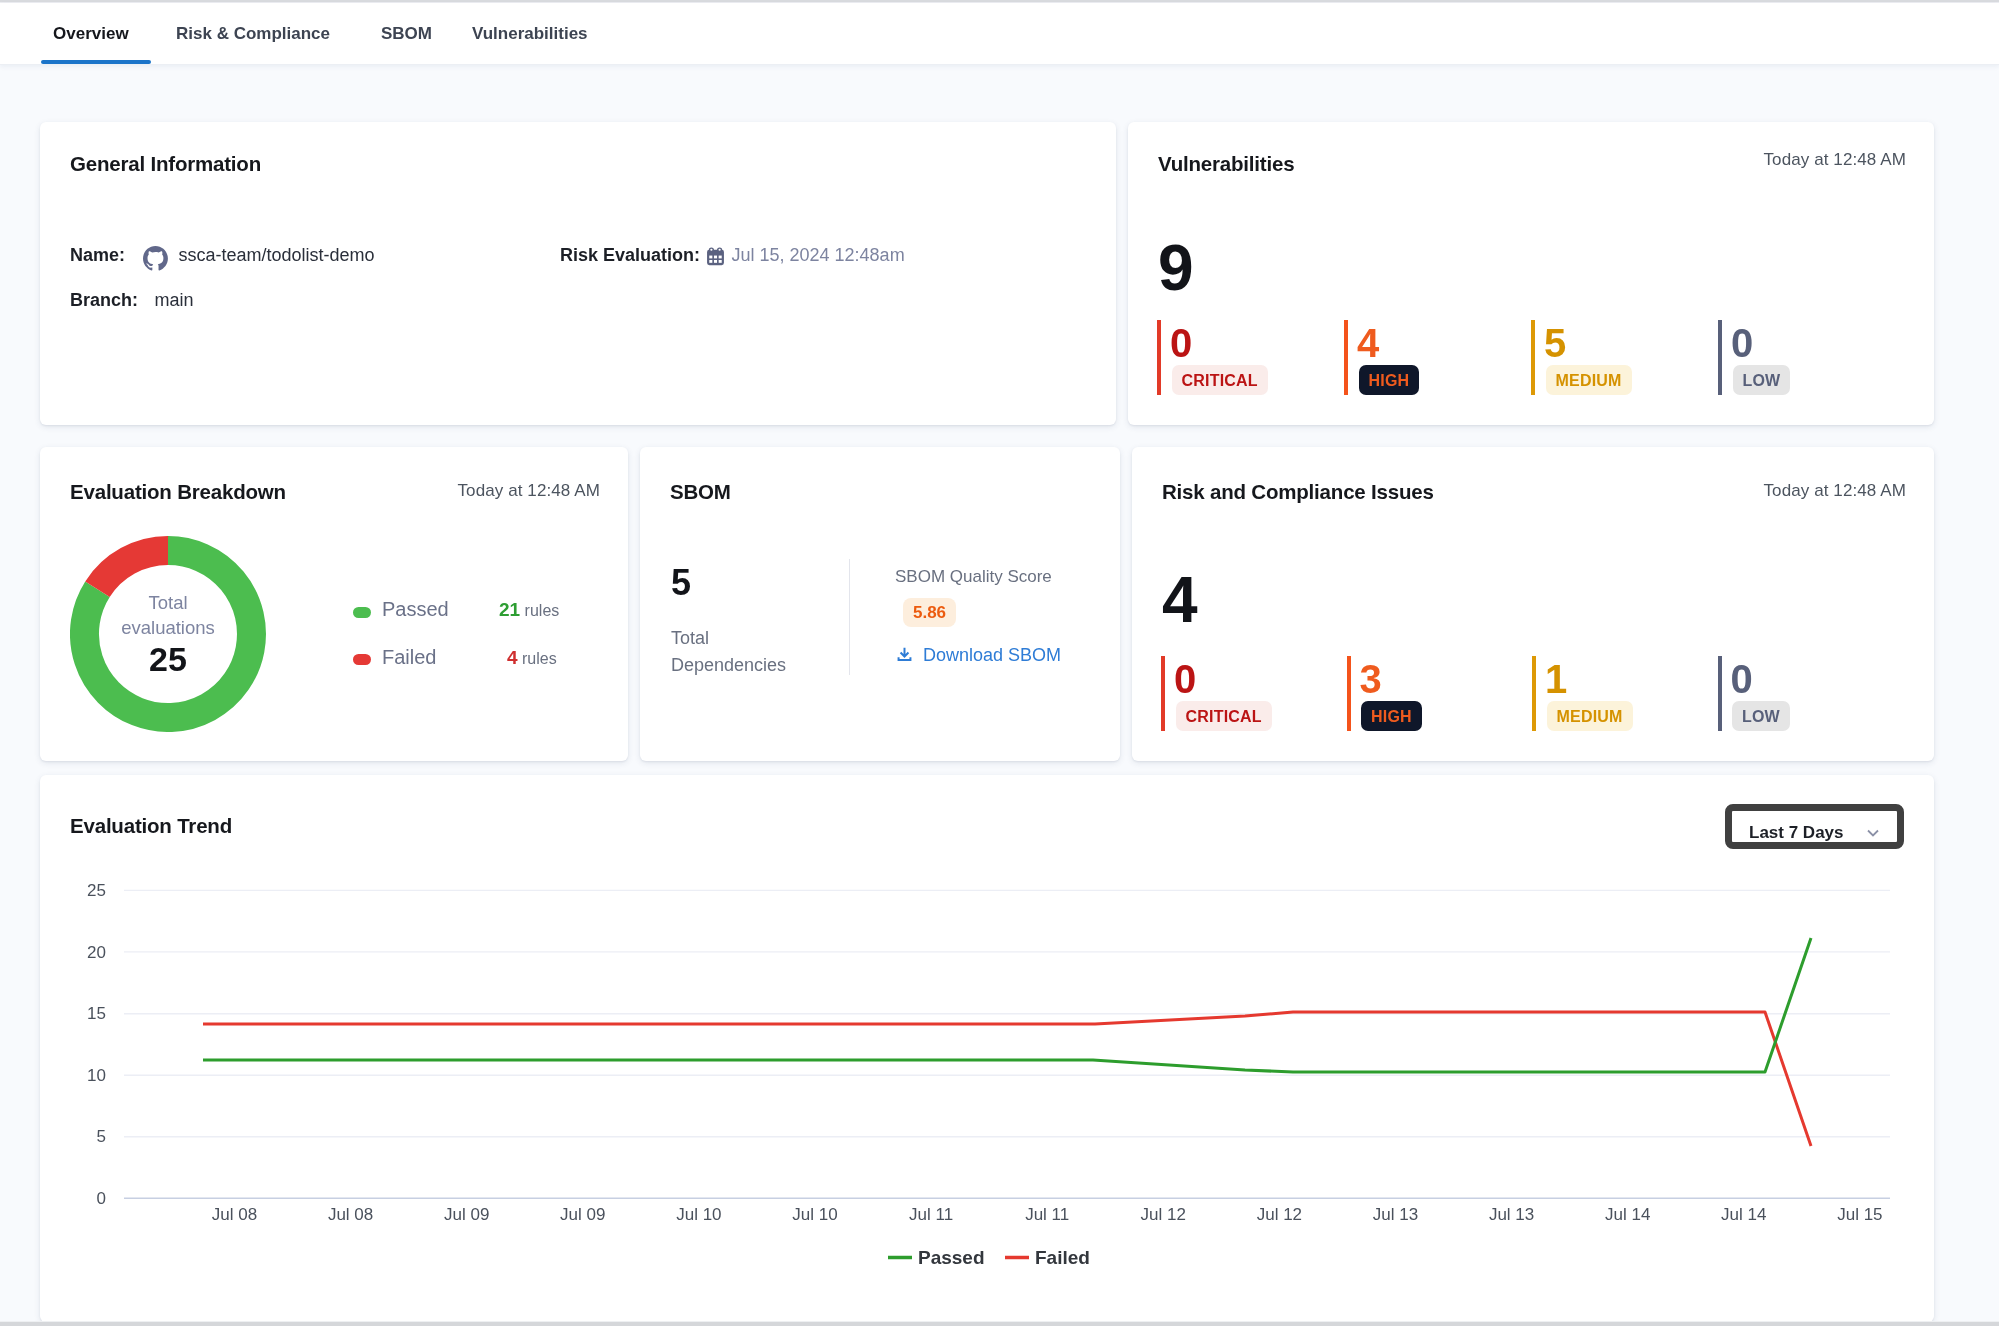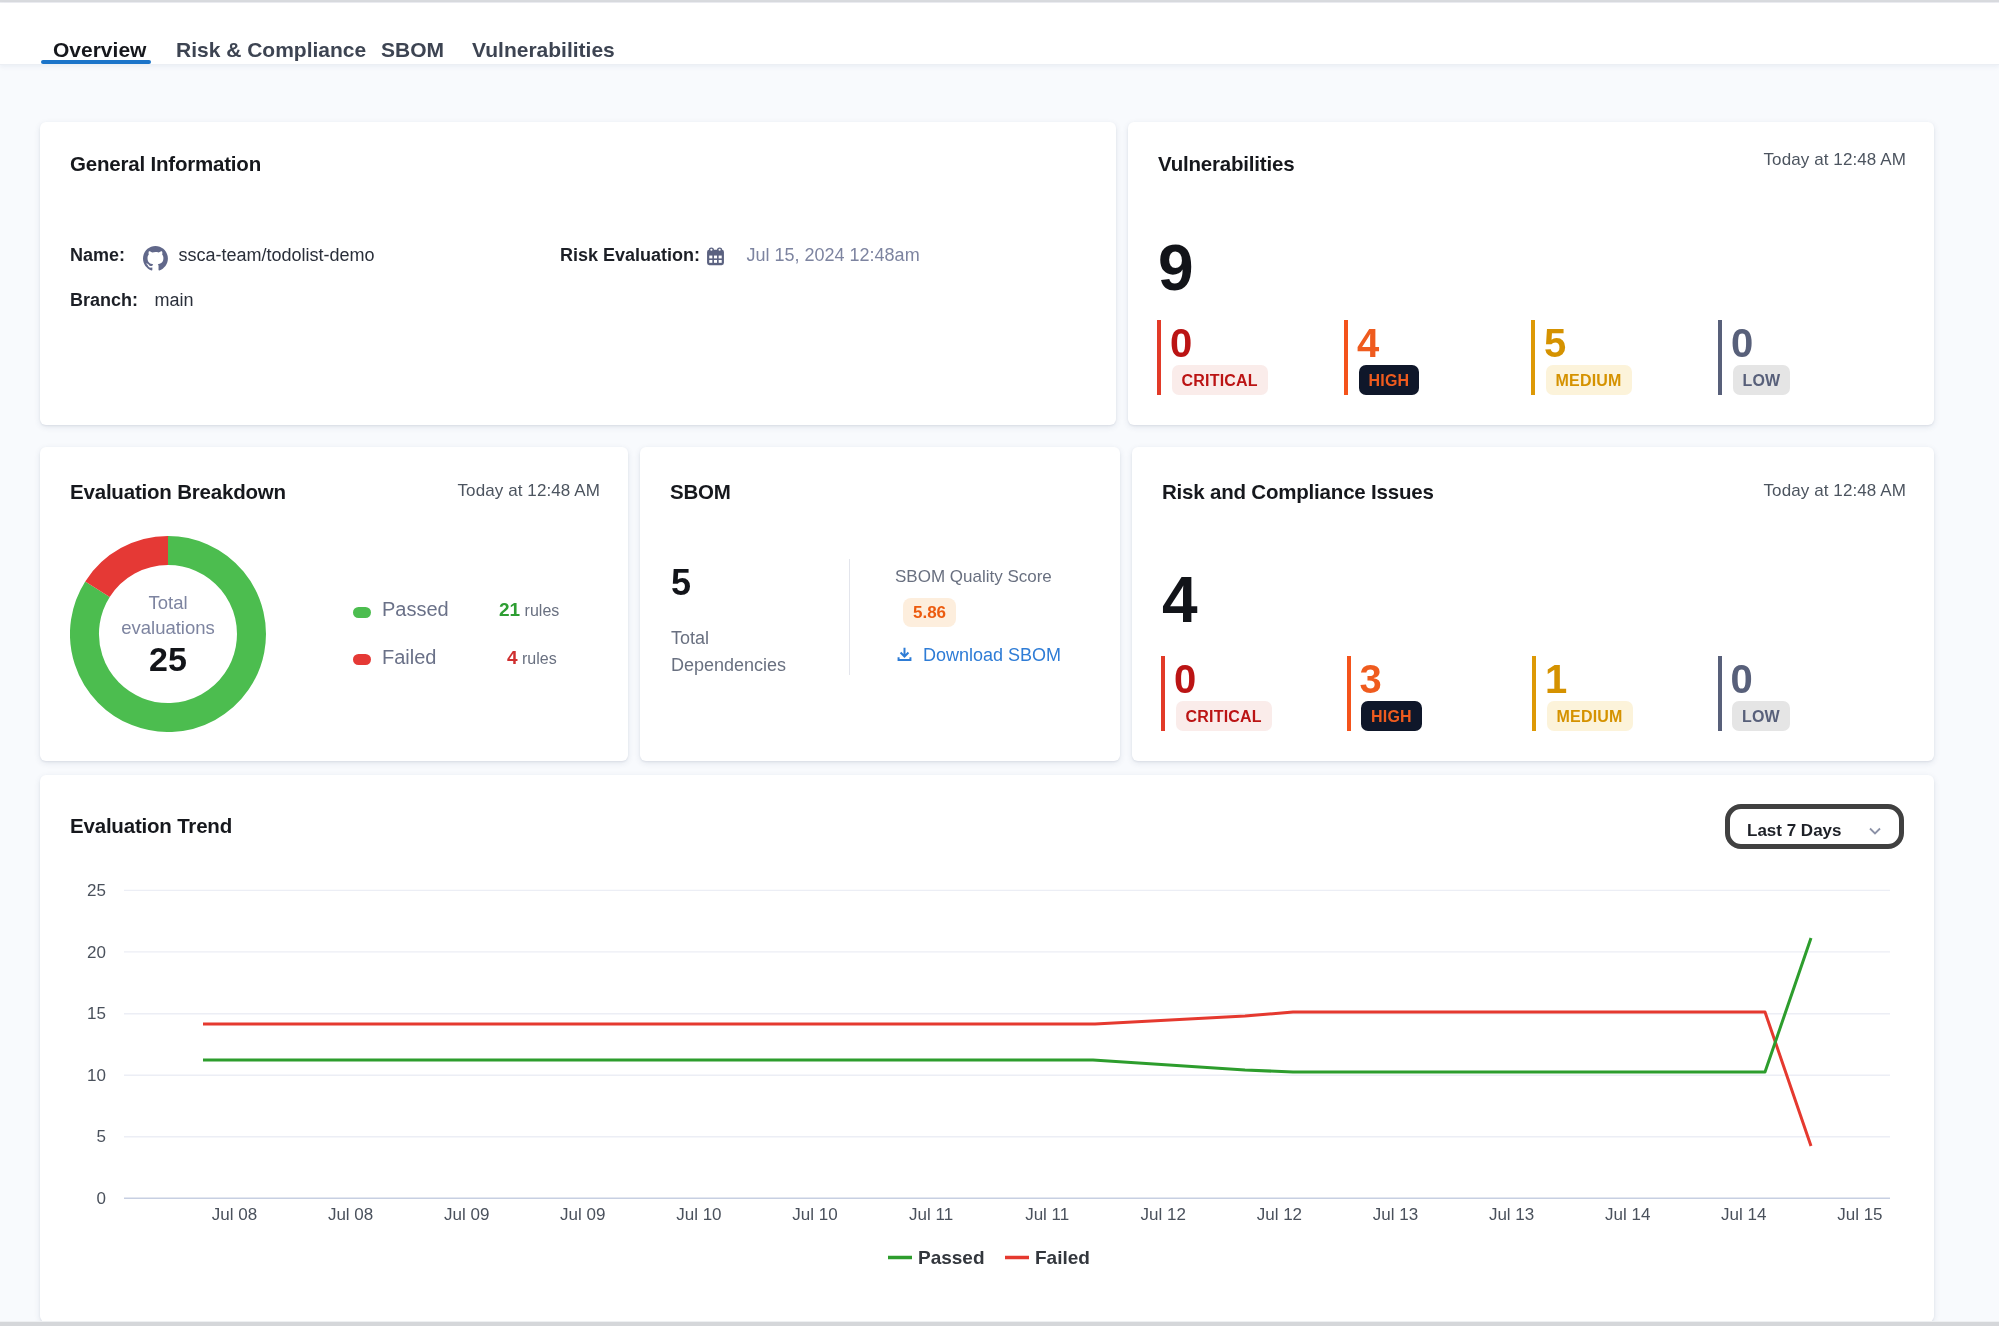--- a/index.html
+++ b/index.html
@@ -9,21 +9,21 @@
   background:#f8fafd;
   position:relative;
   overflow:hidden;
 }
 .topbar {
   position:absolute; left:0; top:3px; width:1999px; height:62px;
   background:#fff;
   border-bottom:1px solid #eceff4;
   box-shadow:0 2px 4px rgba(130,150,180,0.10);
 }
-.tab { position:absolute; top:16px; height:62px; line-height:62px; font-size:21px; font-weight:700; color:#3d4452; }
+.tab { position:absolute; top:0; height:62px; line-height:62px; font-size:17px; font-weight:700; color:#3d4452; }
 .tab.active { color:#15171c; }
 .tab-underline { position:absolute; left:41px; top:60px; width:110px; height:4px; background:#1b74c9; border-radius:2.5px; }
 .card {
   position:absolute; background:#fff; border-radius:6px;
   box-shadow:0 1px 2px rgba(35,55,95,.08), 0 2px 6px rgba(35,55,95,.10);
 }
 .card-title { position:absolute; left:30px; top:29px; font-size:20.5px; line-height:25px; font-weight:700; color:#16181d; letter-spacing:-0.2px; }
 .timestamp { position:absolute; right:28px; top:28px; font-size:17px; line-height:20px; letter-spacing:0.1px; color:#4c545f; }
 .bignum { position:absolute; left:30px; font-size:64px; font-weight:700; color:#121419; line-height:60px; }
 .sevrow { position:absolute; left:29px; right:29px; bottom:30px; height:75px; display:flex; }
@@ -86,21 +86,21 @@
         </g>
         <g fill="#5b6280">
           <circle cx="4.6" cy="2.9" r="2.5"></circle>
           <circle cx="12.4" cy="2.9" r="2.5"></circle>
         </g>
         <g fill="#fff">
           <circle cx="4.6" cy="2.6" r="1.05"></circle>
           <circle cx="12.4" cy="2.6" r="1.05"></circle>
         </g>
       </svg>
-    <span class="gval lav" style="margin-left:42px;">Jul 15, 2024 12:48am</span>
+    <span class="gval lav" style="margin-left:27px;">Jul 15, 2024 12:48am</span>
   </div>
   <div style="position:absolute; left:30px; top:168px;">
     <span class="glabel">Branch:</span>
     <span class="gval" style="margin-left:12px;">main</span>
   </div>
 </div>
 
 <div class="card" id="card-vuln" style="left:1128px; top:122px; width:806px; height:303px;">
   <div class="card-title">Vulnerabilities</div>
   <div class="timestamp">Today at 12:48 AM</div>
@@ -154,21 +154,21 @@
   <div class="sevrow">
     <div class="sevcol c-crit"><div class="sevnum">0</div><span class="sevpill">CRITICAL</span></div>
     <div class="sevcol c-high"><div class="sevnum">3</div><span class="sevpill">HIGH</span></div>
     <div class="sevcol c-med"><div class="sevnum">1</div><span class="sevpill">MEDIUM</span></div>
     <div class="sevcol c-low"><div class="sevnum">0</div><span class="sevpill">LOW</span></div>
   </div>
 </div>
 
 <div class="card" id="card-trend" style="left:40px; top:775px; width:1894px; height:547px;">
   <div class="card-title" style="top:37.5px;">Evaluation Trend</div>
-  <div style="position:absolute; right:30px; top:29px; width:179px; height:45px; border:5px solid #404040; border-radius:16px;">
+  <div style="position:absolute; right:30px; top:29px; width:179px; height:45px; border:7px solid #404040; border-radius:8px;">
     <span style="position:absolute; left:17px; top:12px; font-size:17px; font-weight:700; color:#1d2027;">Last 7 Days</span>
     <svg style="position:absolute; right:17px; top:17px;" width="14" height="10" viewBox="0 0 14 10" fill="none" stroke="#8b91a7" stroke-width="1.8">
         <path d="M2 2.5 7 7.5 12 2.5"></path>
       </svg>
   </div>
   <svg style="position:absolute; left:0; top:0;" width="1894" height="547" viewBox="0 0 1894 547">
 
     <g stroke="#eceef5" stroke-width="1.4">
       <line x1="84" y1="115.4" x2="1850" y2="115.4"></line>
       <line x1="84" y1="176.9" x2="1850" y2="176.9"></line>

